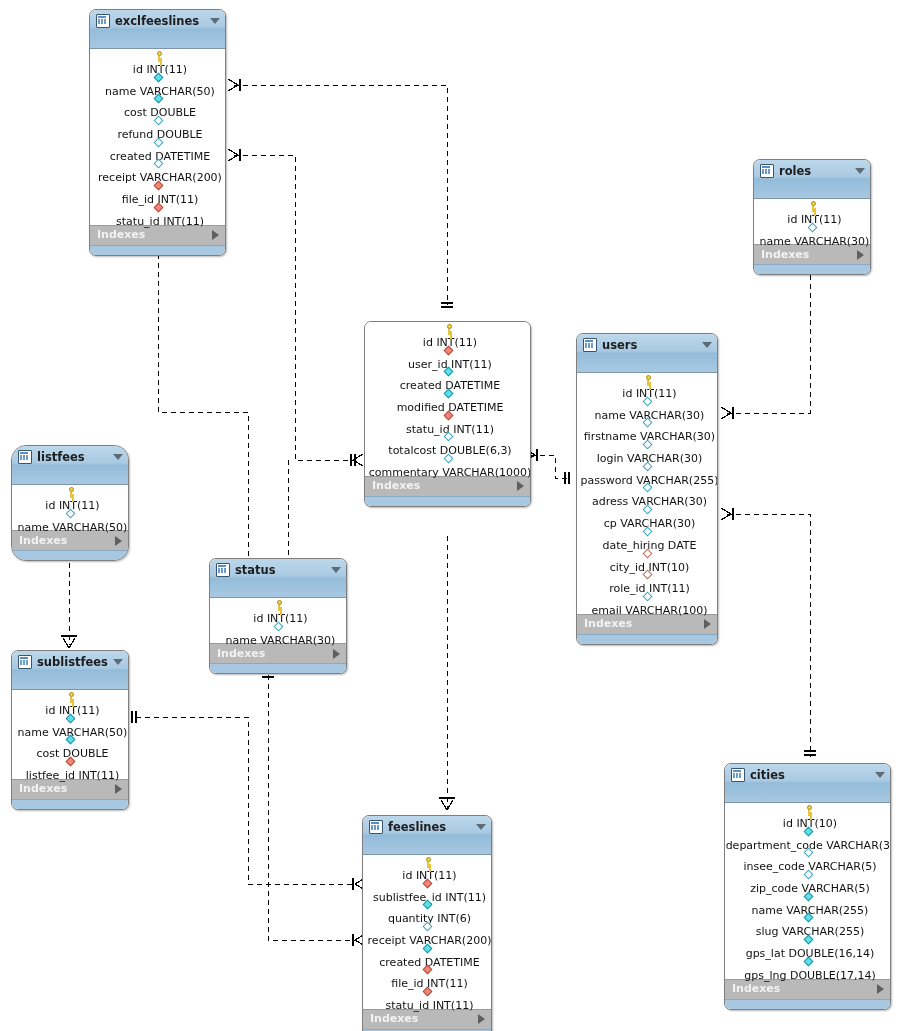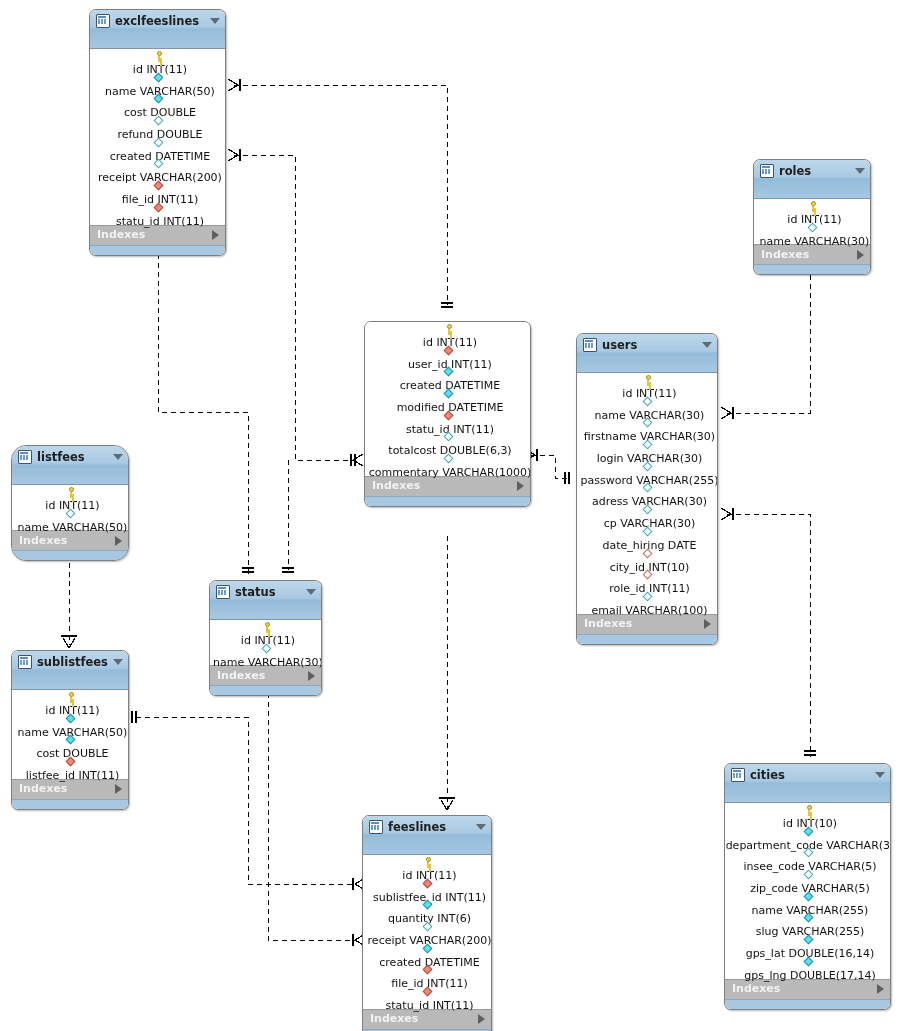--- a/index.html
+++ b/index.html
@@ -349,21 +349,21 @@
           <span class="col-txt">name VARCHAR(50)</span>
         </div>
     </div>
     <div class="idx">
       <span class="idx-txt">Indexes</span>
       <span class="idx-arr"></span>
     </div>
     <div class="foot"></div>
   </div>
 
-  <div class="tbl" style="left:209px;top:580px;width:113px;">
+  <div class="tbl" style="left:209px;top:558px;width:138px;">
     <div class="tbl-hdr">
       <span class="tbl-ico"></span>
       <span class="tbl-title">status</span>
       <span class="tbl-chev"></span>
     </div>
     <div class="cols">
       <div class="col">
           <span class="mk key"></span>
           <span class="col-txt">id INT(11)</span>
         </div>

